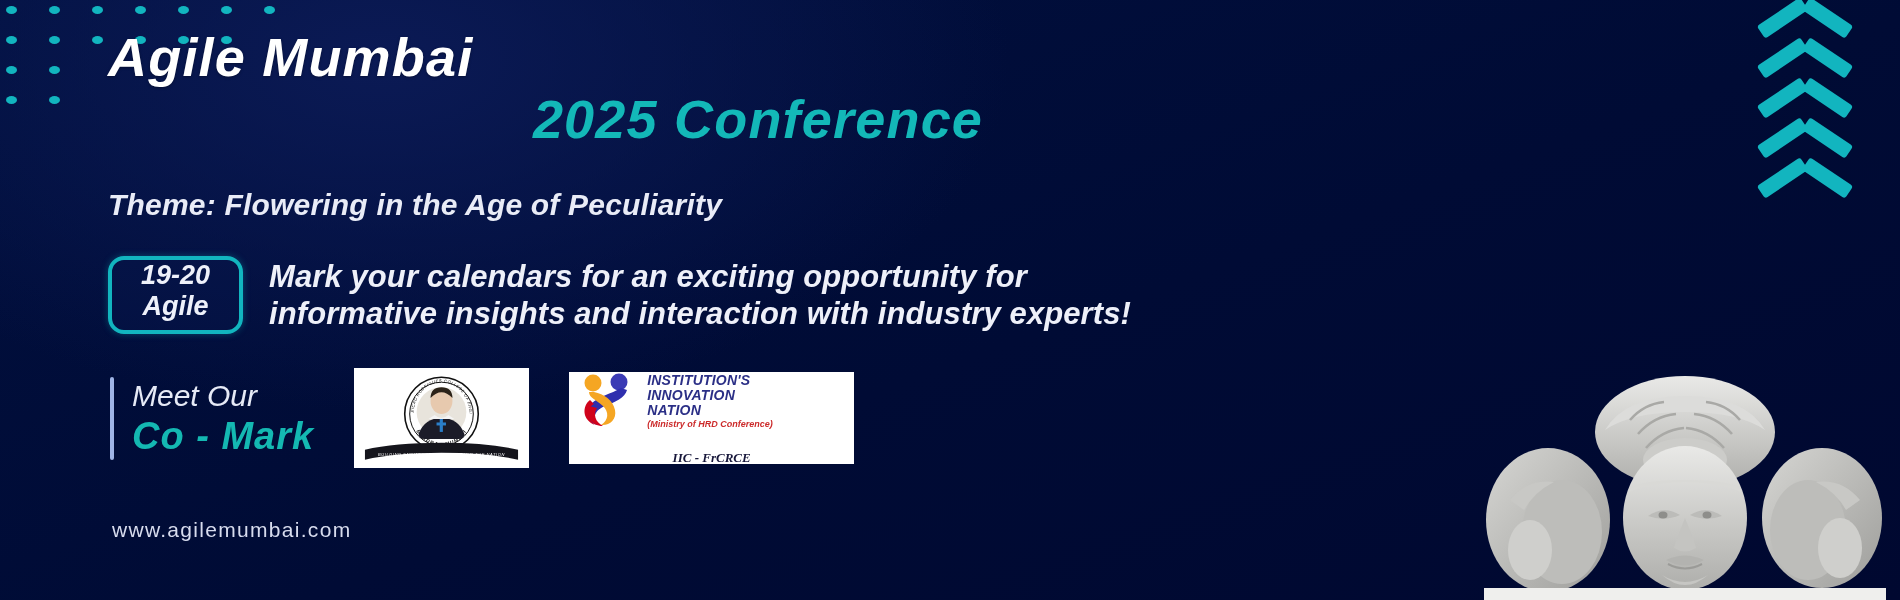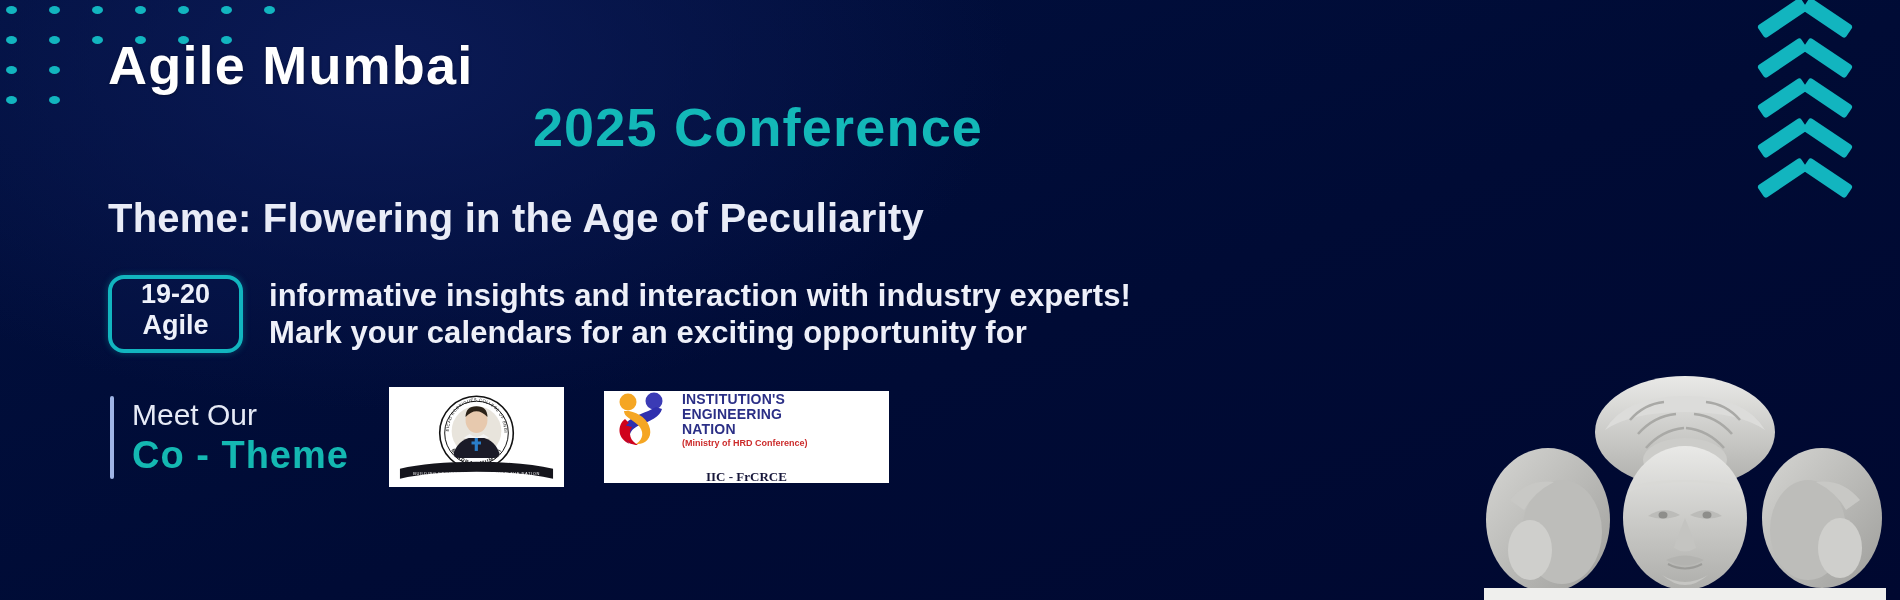--- a/index.html
+++ b/index.html
@@ -42,34 +42,34 @@
   }
   .chev::before,.chev::after{
     content:""; position:absolute; top:7px;
     width:52px; height:15px; background:#12b5bf;
     border-radius:3px;
   }
   .chev::before{ left:-1px;  transform:rotate(-34deg); transform-origin:left center; }
   .chev::after { right:-1px; transform:rotate(34deg);  transform-origin:right center; }
 
   
-  .content{ position:absolute; left:108px; top:36px; width:1300px; }
+  .content{ position:absolute; left:108px; top:28px; width:1300px;font-style:italic; }
 
   .title-main{
     font-size:54px; font-weight:700; color:#ffffff;
     letter-spacing:1.2px; line-height:1.08;
     text-shadow:0 1px 3px rgba(0,0,0,.35);
   }
   .title-sub{
     font-size:54px; font-weight:700; color:#13b8b8;
     letter-spacing:1.2px; line-height:1.15; margin-top:2px;text-align:center;
   }
   .theme{
     margin-top:38px;
-    font-size:40px; font-weight:600; color:#e9ecf7;
+    font-size:30px; font-weight:600; color:#e9ecf7;
     letter-spacing:.2px;
   }
 
   
   .cta-row{
     margin-top:34px; display:flex; align-items:center; gap:26px;
   }
   .date-badge{
     flex:0 0 auto;
     width:135px; min-height:78px;
@@ -181,32 +181,32 @@
     <div class="title-sub">2025 Conference</div>
 
     <div class="theme">Theme: Flowering in the Age of Peculiarity</div>
 
     <div class="cta-row">
       <div class="date-badge">
         <span>19-20</span>
         <span>Agile</span>
       </div>
       <div class="cta-text">
+        <div>Mark your calendars for an exciting opportunity for</div>
         <div>informative insights and interaction with industry experts!</div>
-        <div>Mark your calendars for an exciting opportunity for</div>
       </div>
     </div>
 
     <div class="cohost-row">
 
       <div class="cohost-label">
         <div class="vrule"></div>
         <div class="cohost-words">
           <span class="meet-our">Meet Our</span>
-          <span class="co-host">Co - Theme</span>
+          <span class="co-host">Co - Mark</span>
         </div>
       </div>
 
       <div class="logo-card logo-crce">
         <svg viewBox="0 0 170 96" width="170" height="96">
           <rect x="0" y="0" width="170" height="96" fill="#ffffff"></rect>
           <circle cx="85" cy="44" r="37" fill="none" stroke="#111" stroke-width="1.6"></circle>
           <circle cx="85" cy="44" r="32" fill="none" stroke="#111" stroke-width="1"></circle>
           <path id="ringTop" d="M85,12 m-28,32 a28,32 0 0,1 56,0" fill="none"></path>
           <text font-size="4.1" font-family="Liberation Sans, sans-serif" fill="#111" letter-spacing="0.5">
@@ -236,32 +236,33 @@
             <svg width="62" height="62" viewBox="0 0 62 62">
               <circle cx="16" cy="13" r="8.5" fill="#f5a623"></circle>
               <circle cx="42" cy="12" r="8.5" fill="#3b3bb5"></circle>
               <path d="M44,18 C34,24 22,26 14,34 C6,42 10,54 22,55 C14,48 18,40 28,36 C38,32 48,28 50,20 Z" fill="#2f2fae"></path>
               <path d="M17,22 C27,24 36,30 38,40 C40,50 32,56 24,55 C32,50 32,42 26,36 C20,30 12,28 12,22 Z" fill="#f5a623"></path>
               <path d="M12,36 C8,46 14,56 26,56 C18,52 16,44 20,38 Z" fill="#d0021b"></path>
               <path d="M13,30 C5,36 5,50 18,55 C9,48 10,38 17,34 Z" fill="#d0021b"></path>
             </svg>
             <div class="iic-text">
               <span class="l">INSTITUTION'S</span>
-              <span class="l">ENGINEERING</span>
+              <span class="l">INNOVATION</span>
               <span class="l">NATION</span>
               <span class="iic-min">(Ministry of HRD Conference)</span>
             </div>
           </div>
           <div class="iic-bottom">IIC - FrCRCE</div>
         </div>
       </div>
 
     </div>
   </div>
 
+  <div class="website">www.agilemumbai.com</div>
 
   <svg class="statue" viewBox="0 0 430 240">
     <defs>
       <linearGradient id="stoneA" x1="0" y1="0" x2="0" y2="1">
         <stop offset="0%" stop-color="#e9e9e7"></stop>
         <stop offset="55%" stop-color="#c9c9c6"></stop>
         <stop offset="100%" stop-color="#aeaeab"></stop>
       </linearGradient>
       <linearGradient id="stoneB" x1="0" y1="0" x2="1" y2="1">
         <stop offset="0%" stop-color="#d6d6d3"></stop>

